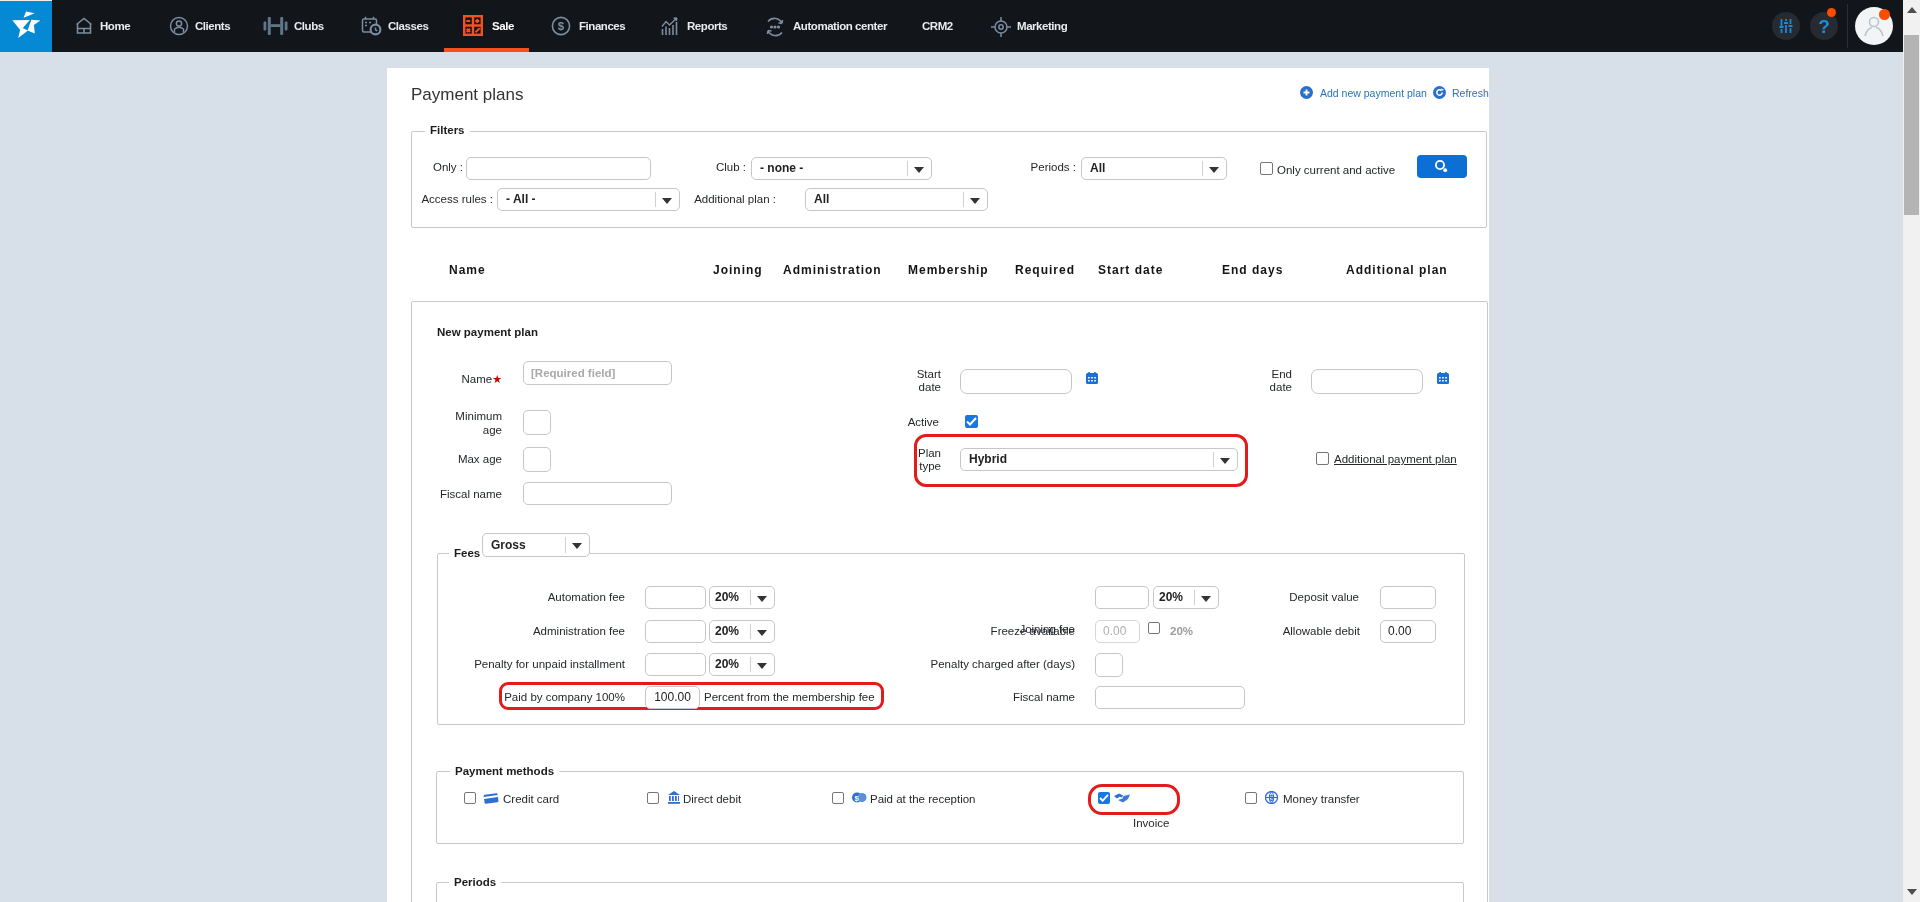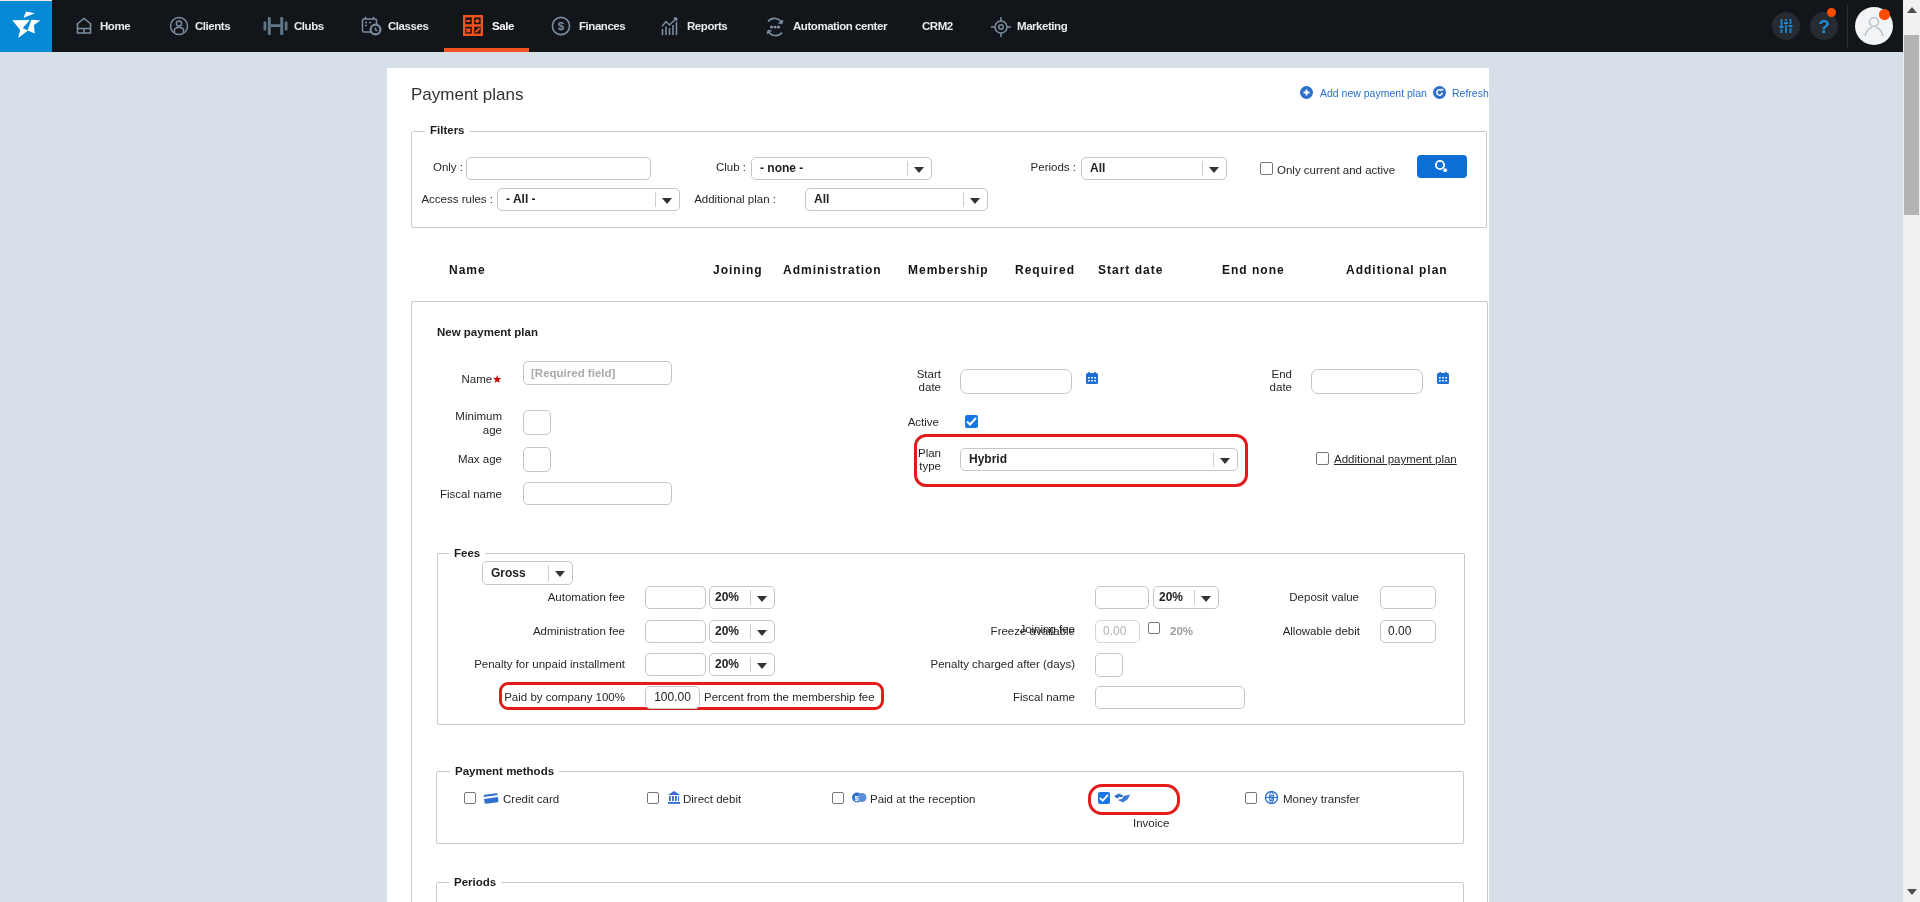--- a/index.html
+++ b/index.html
@@ -179,21 +179,21 @@
         <span class="sp"></span>
         <span class="ar"></span>
       </div>
 
     <div class="hdr" style="left:449px;">Name</div>
     <div class="hdr" style="left:713px;">Joining</div>
     <div class="hdr" style="left:783px;">Administration</div>
     <div class="hdr" style="left:908px;">Membership</div>
     <div class="hdr" style="left:1015px;">Required</div>
     <div class="hdr" style="left:1098px;">Start date</div>
-    <div class="hdr" style="left:1222px;">End none</div>
+    <div class="hdr" style="left:1222px;">End days</div>
     <div class="hdr" style="left:1346px;">Additional plan</div>
 
     <div class="fs" style="left:411px; top:301px; width:1077px; height:700px;"></div>
     <div class="abs" style="left:437px; top:326px; font-size:11.5px; font-weight:bold; color:#1c1c1c;">New payment plan</div>
 
     <div class="rlbl" style="right:1418px; top:373px;">Name<span style="color:#c00; font-size:11px;">★</span></div>
     <div class="inp" style="left:523px; top:361px; width:149px; height:24px; color:#a9a9a9; font-size:11.5px; line-height:23px; font-weight:bold;">[Required field]</div>
     <div class="rlbl" style="right:1418px; top:409px; line-height:14px;">Minimum<br>age</div>
     <div class="inp" style="left:523px; top:410px; width:28px; height:25px;"></div>
     <div class="rlbl" style="right:1418px; top:453px;">Max age</div>
@@ -244,21 +244,21 @@
     <div class="sel" style="left:960px; top:448px; width:278px; height:23px;">
         <span class="t">Hybrid</span>
         <span class="sp"></span>
         <span class="ar"></span>
       </div>
     <div class="cb" style="left:1316px; top:452px;"></div>
     <div class="lbl" style="left:1334px; top:453px;text-decoration:underline;">Additional payment plan</div>
 
     <div class="fs" style="left:437px; top:553px; width:1028px; height:172px;"></div>
     <div class="leg" style="left:449px; top:547px;">Fees</div>
-    <div class="sel" style="left:482px; top:561px; width:91px; height:24px; line-height:22px;">
+    <div class="sel" style="left:482px; top:533px; width:108px; height:24px; line-height:22px;">
         <span class="t">Gross</span>
         <span class="sp"></span>
         <span class="ar"></span>
       </div>
 
     <div class="rlbl" style="right:1295px; top:591px;">Automation fee</div>
     <div class="inp" style="left:645px; top:586px; width:61px; height:23px;"></div>
     <div class="sel" style="left:709px; top:586px; width:66px; height:23px;">
         <span class="t" style="left:5px">20%</span>
         <span class="sp"></span>

